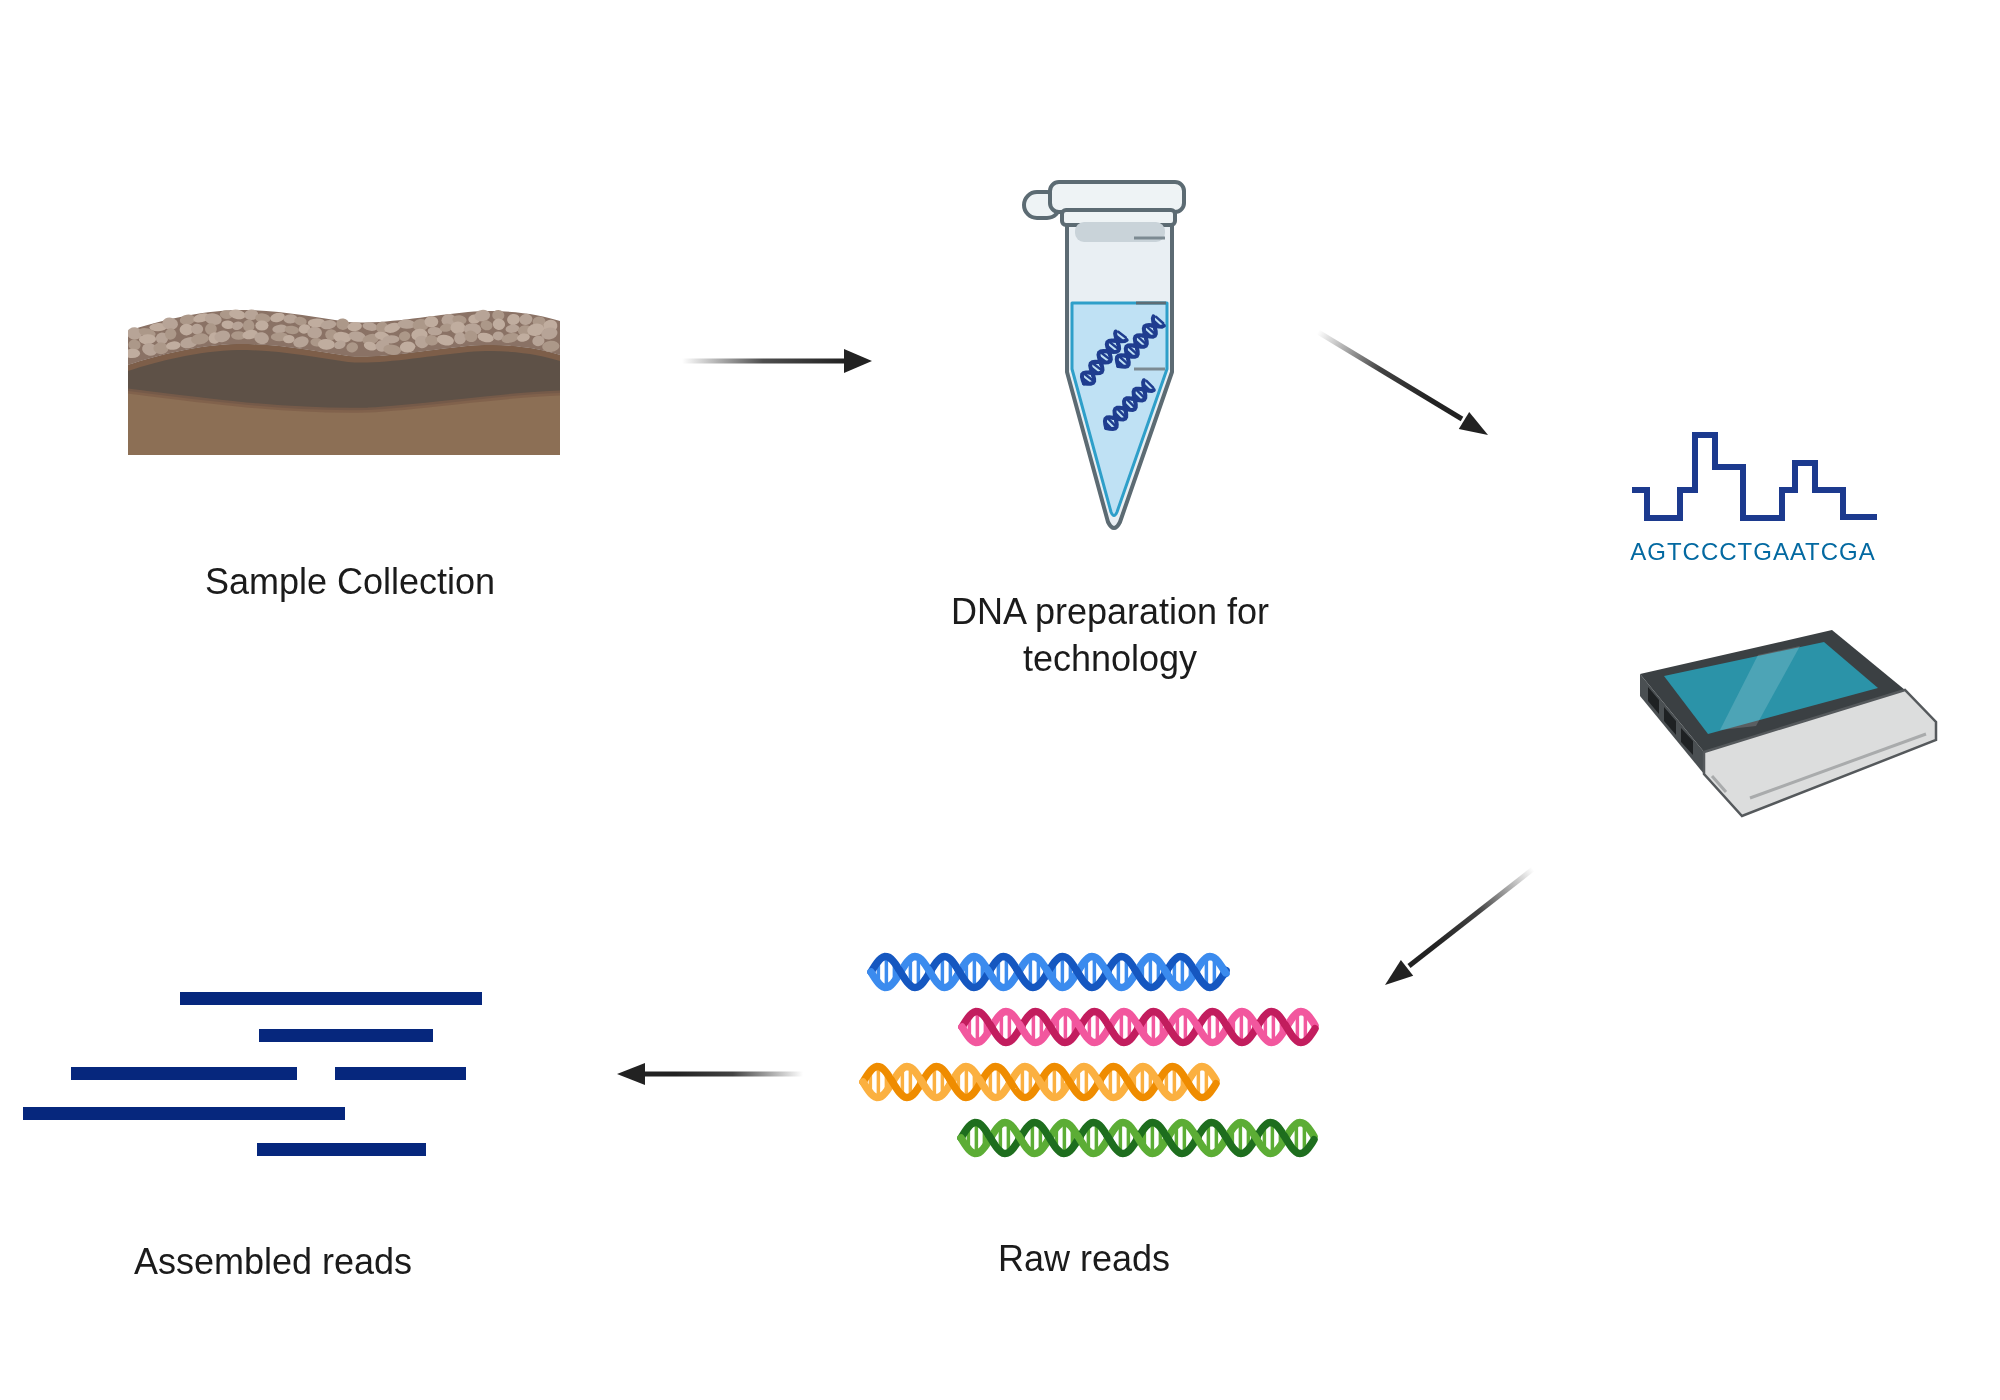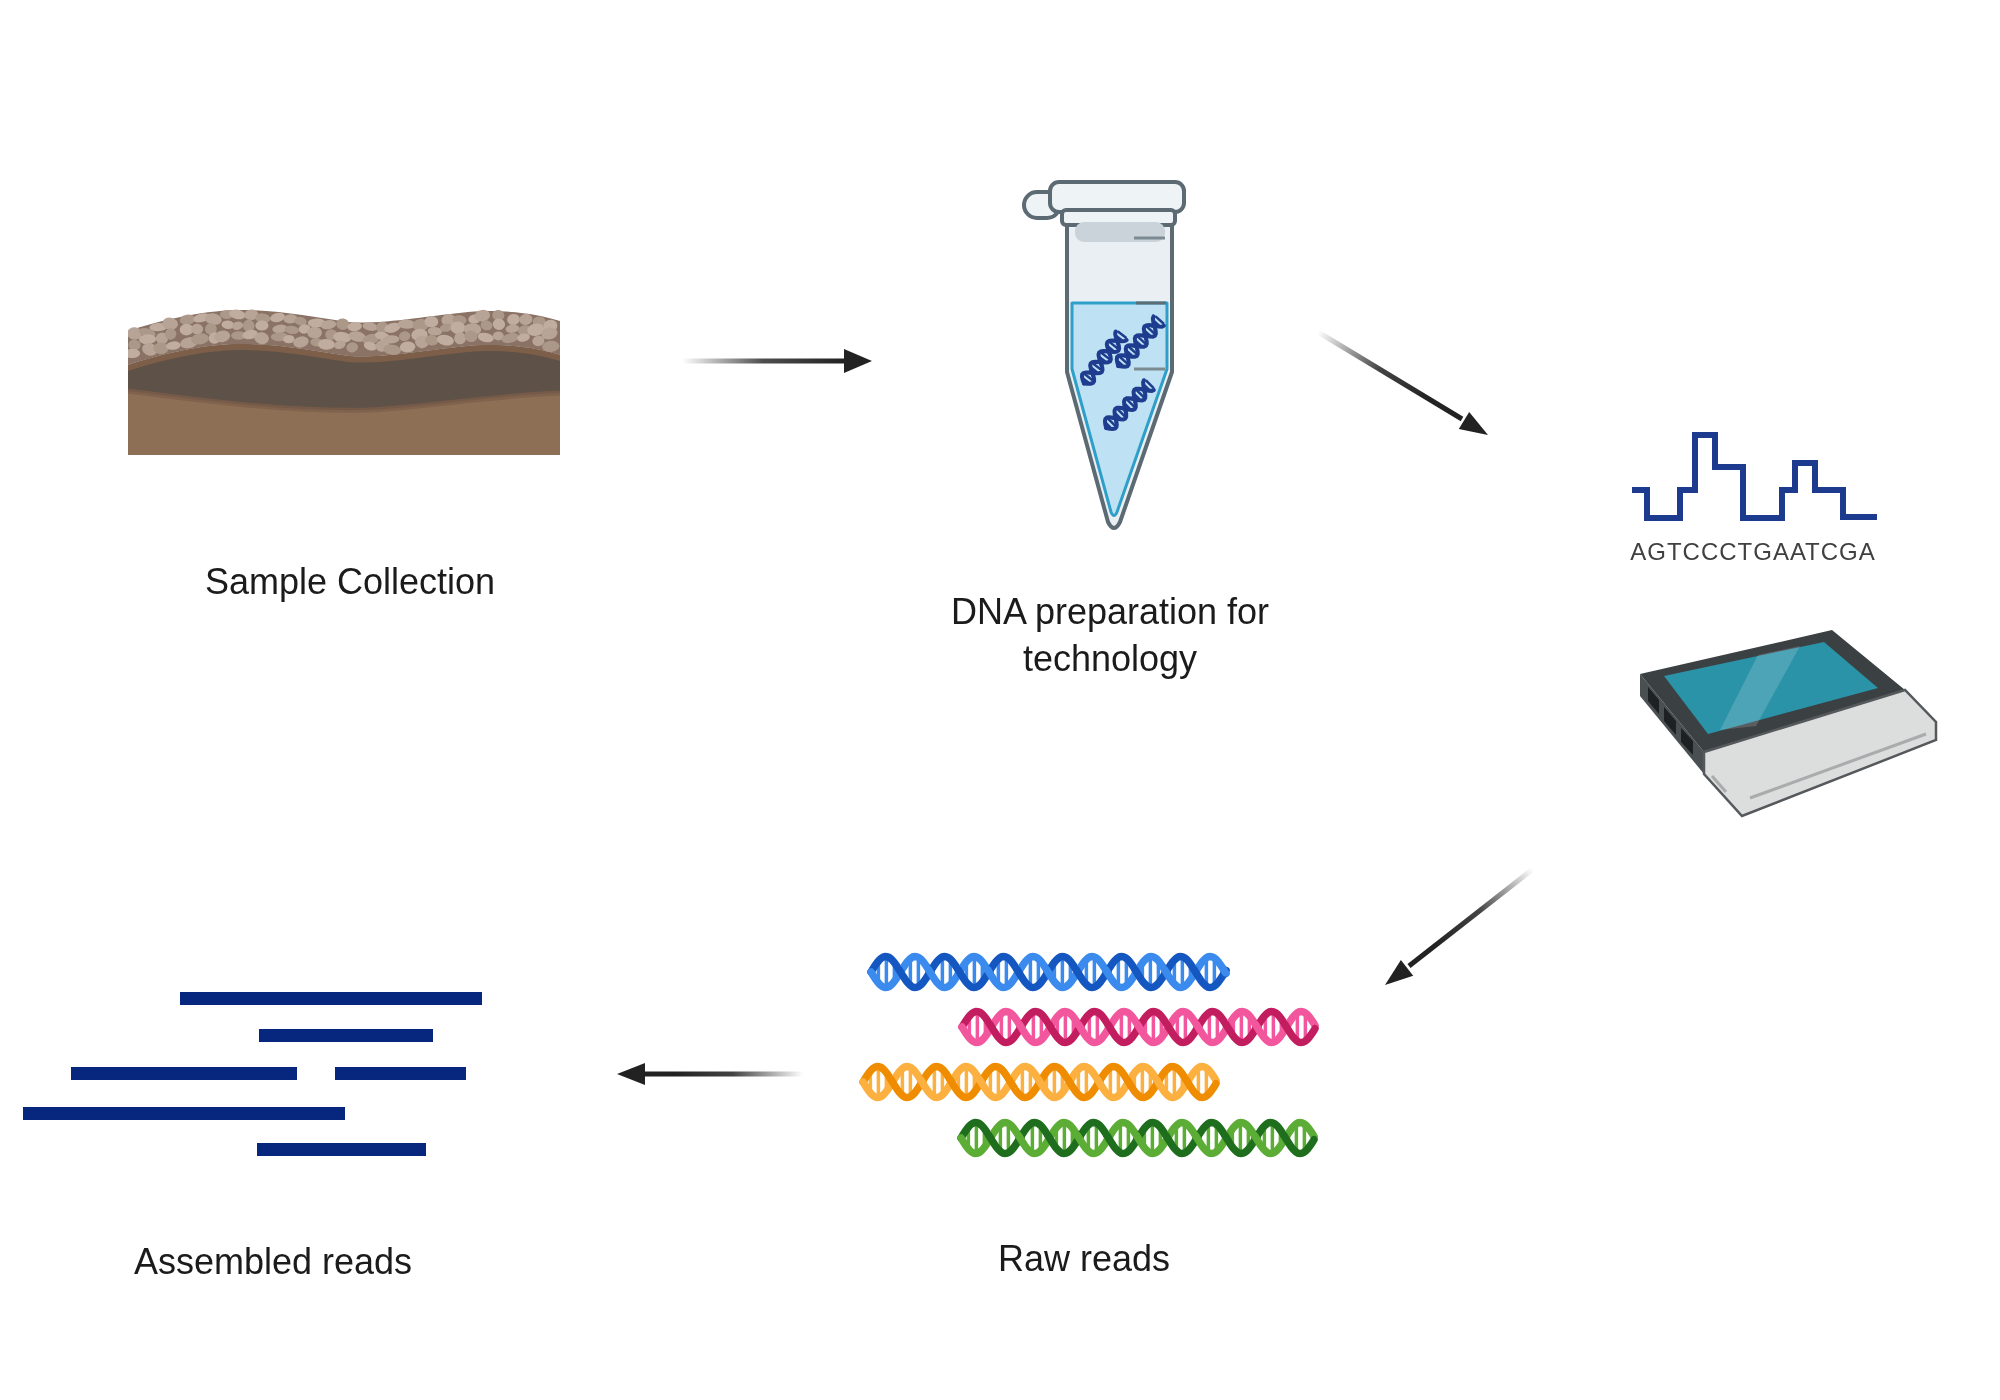--- a/index.html
+++ b/index.html
@@ -2,21 +2,21 @@
 <html><head>
 <meta charset="utf-8">
 <style>
   html,body{margin:0;padding:0;background:#ffffff;}
   .canvas{position:relative;width:2000px;height:1400px;background:#ffffff;
           font-family:"Liberation Sans",sans-serif;overflow:hidden;}
   .abs{position:absolute;}
   .label{position:absolute;transform:translateX(-50%);text-align:center;
          white-space:pre-line;font-size:36px;line-height:47px;color:#1b1b1b;}
   .seq-label{position:absolute;transform:translateX(-50%);text-align:center;
-             font-size:24px;letter-spacing:1px;color:#404040;}
+             font-size:24px;letter-spacing:1px;color:#0369a1;}
   .bar{position:absolute;height:13px;}
 </style>
 </head>
 <body>
 
 <div class="canvas">
 
   <svg class="abs" style="left:128px;top:295px" width="432" height="165" viewBox="0 0 432 165">
     <path d="M0,80 L432,80 L432,160 L0,160 Z" fill="#8c6f55"></path>
     <path d="M0,70 C30,60 70,50 110,49 C150,49 185,56 220,61 C250,64 300,55 340,51 C380,48 410,53 432,60 L432,98 C370,100 300,112 240,115 C160,117 80,106 0,96 Z" fill="#5e5147"></path>

